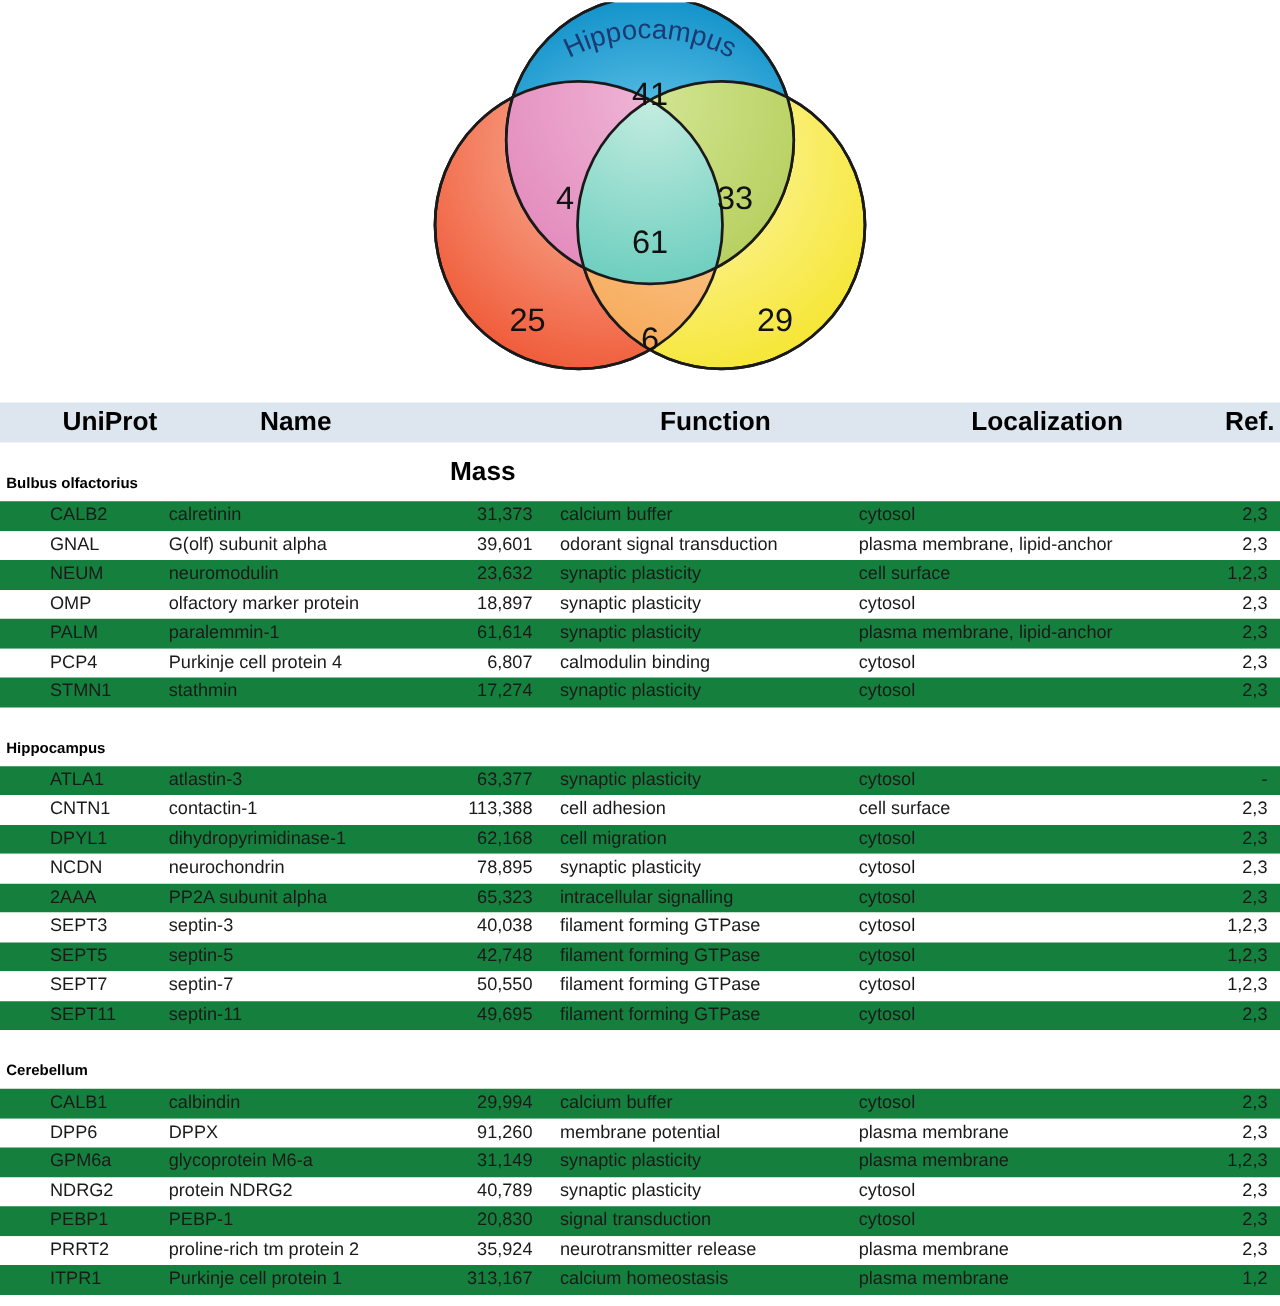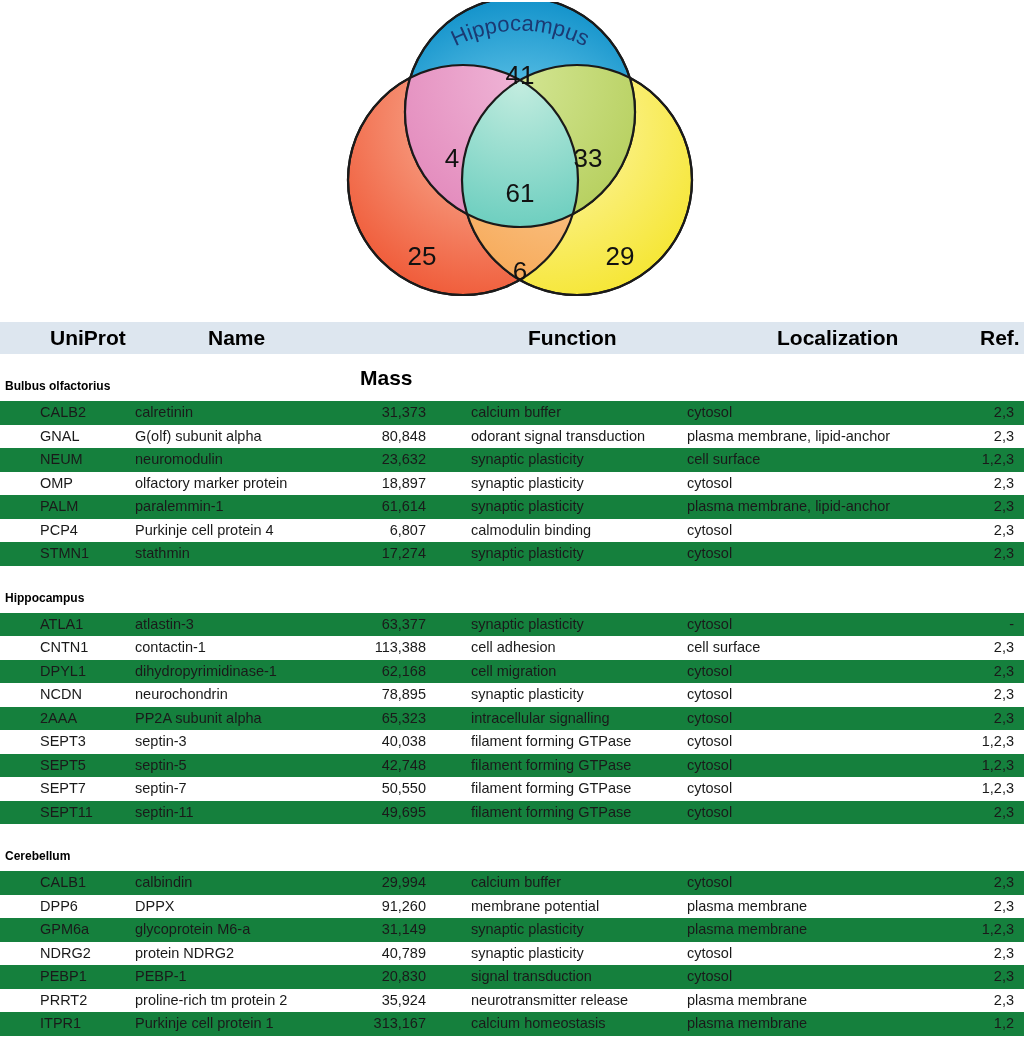--- a/index.html
+++ b/index.html
@@ -86,21 +86,21 @@
     font-size: 14.5px;
     line-height: 19px;
     white-space: nowrap;
     color: #1a1a1a;
   }
 
   
   .c-uniprot { left: 40px; }
   .c-name    { left: 135px; }
   .c-mass    { left: 306px; width: 120px; text-align: right; }
-  .c-func    { left: 471px; }
+  .c-func    { left: 448px; }
   .c-loc     { left: 687px; }
   .c-ref     { left: 894px; width: 120px; text-align: right; }
 
   
   .h-uniprot { left: 50px; }
   .h-name    { left: 208px; }
   .h-mass    { left: 360px; margin-top: 40px; }
   .h-func    { left: 528px; }
   .h-loc     { left: 777px; }
   .h-ref     { left: 980px; }
@@ -230,21 +230,21 @@
             <div class="cell c-uniprot">CALB2</div>
             <div class="cell c-name">calretinin</div>
             <div class="cell c-mass">31,373</div>
             <div class="cell c-func">calcium buffer</div>
             <div class="cell c-loc">cytosol</div>
             <div class="cell c-ref">2,3</div>
           </div>
           <div class="row">
             <div class="cell c-uniprot">GNAL</div>
             <div class="cell c-name">G(olf) subunit alpha</div>
-            <div class="cell c-mass">80,848</div>
+            <div class="cell c-mass">39,601</div>
             <div class="cell c-func">odorant signal transduction</div>
             <div class="cell c-loc">plasma membrane, lipid-anchor</div>
             <div class="cell c-ref">2,3</div>
           </div>
           <div class="row odd">
             <div class="cell c-uniprot">NEUM</div>
             <div class="cell c-name">neuromodulin</div>
             <div class="cell c-mass">23,632</div>
             <div class="cell c-func">synaptic plasticity</div>
             <div class="cell c-loc">cell surface</div>

